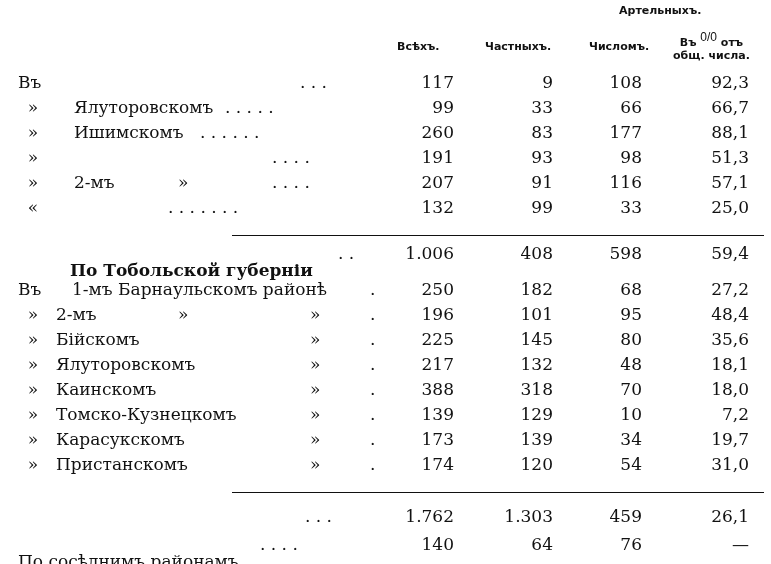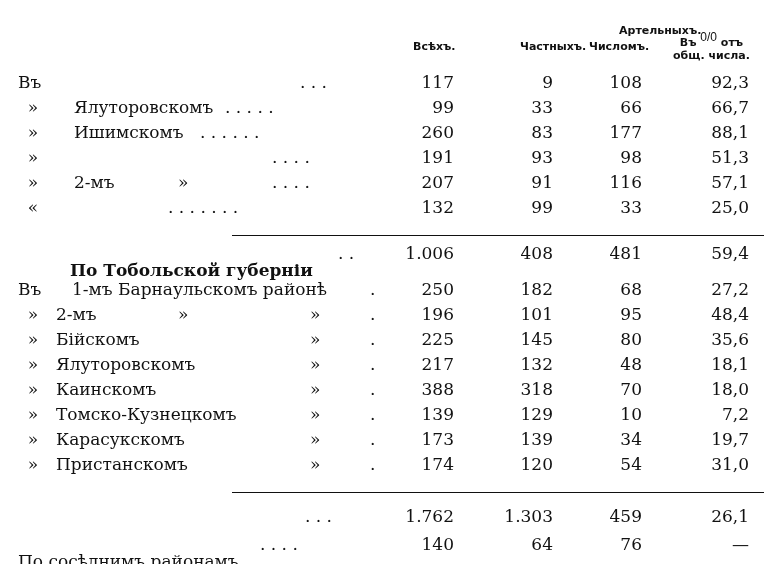--- a/index.html
+++ b/index.html
@@ -5,24 +5,24 @@
   html, body { margin: 0; padding: 0; background: #ffffff; }
   body {
     width: 771px; height: 564px; overflow: hidden; position: relative;
     font-family: "DejaVu Serif", "Liberation Serif", serif;
     color: #111111;
   }
   .hdr {
     position: absolute; font-family: "DejaVu Sans", "Liberation Sans", sans-serif;
     font-weight: bold; font-size: 11px; color: #111; white-space: nowrap;
   }
-  .hdr-vsekh { left: 397px; top: 40px; margin-left: 16px; }
-  .hdr-chast { left: 485px; top: 40px; margin-left: 35px; }
+  .hdr-vsekh { left: 397px; top: 40px; }
+  .hdr-chast { left: 485px; top: 40px; }
   .hdr-chisl { left: 589px; top: 40px; }
-  .hdr-artel { left: 619px; top: 24px; text-align: right; }
+  .hdr-artel { left: 619px; top: 4px; text-align: right; }
   .hdr-pct { left: 673px; top: 31px; text-align: center; line-height: 13px; }
   .hdr-pct sup { font-family: Liberation Sans, sans-serif; font-weight: normal; font-size: 12px; margin-top: 10px; }
 
   .row { position: absolute; left: 0; width: 771px; height: 25px; font-size: 17px; line-height: 25px; }
   .row .label { position: absolute; left: 18px; white-space: nowrap; margin-top: 17px; }
   .row .label.indent { left: 70px; font-weight: bold; }
   .row .mark { position: absolute; left: 26px; width: 14px; text-align: center; }
   .row .name { position: absolute; left: 74px; white-space: nowrap; }
   .row .sub { position: absolute; white-space: nowrap; }
   .row .dots { position: absolute; white-space: nowrap; letter-spacing: 0; }
@@ -100,21 +100,21 @@
   <span class="num c4">25,0</span>
 </div>
 
 <div class="rule" style="left:232px;top:235px;width:532px"></div>
 
 <div class="row" style="top:241px">
   <span class="label indent">По Тобольской губерніи</span>
   <span class="dots" style="left:338px">.   .</span>
   <span class="num c1">1.006</span>
   <span class="num c2">408</span>
-  <span class="num c3">481</span>
+  <span class="num c3">598</span>
   <span class="num c4">59,4</span>
 </div>
 
 <div class="row" style="top:277px">
   <span class="mark" style="left:18px;width:auto">Въ</span>
   <span class="name" style="left:72px">1-мъ Барнаульскомъ районѣ</span>
   <span class="dots" style="left:370px">.</span>
   <span class="num c1">250</span>
   <span class="num c2">182</span>
   <span class="num c3">68</span>

